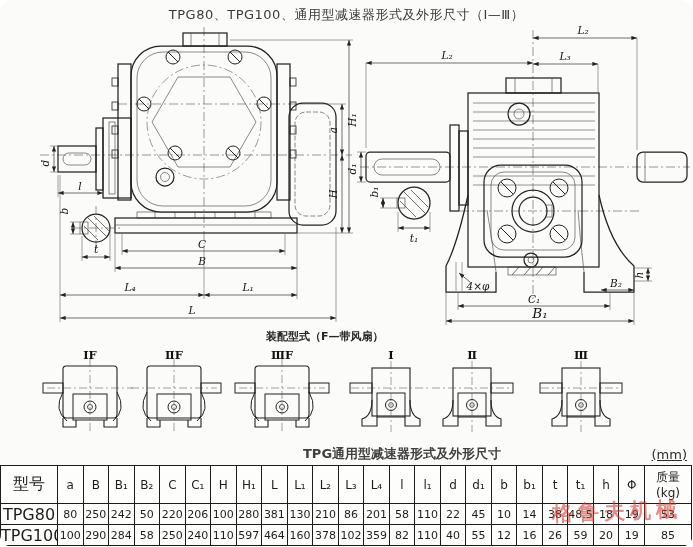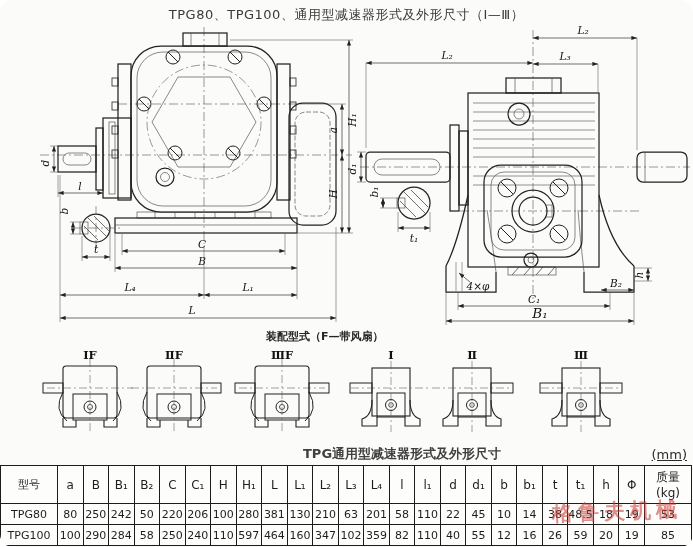--- a/index.html
+++ b/index.html
@@ -23,21 +23,21 @@
   text.dlab.big{font-size:13.5px;}
   text.vlab{font-family:"DejaVu Serif","DejaVu Sans",serif;font-weight:bold;
             font-size:11.5px;fill:#111;text-anchor:middle;font-style:normal;}
   
   table.dims{position:absolute;left:0;bottom:1px;width:692px;table-layout:fixed;
              border-collapse:collapse;background:#fdfdfc;}
   table.dims th,table.dims td{border:1.4px solid #1c1c1c;text-align:center;padding:0;
              font-size:11px;font-weight:normal;overflow:hidden;white-space:pre-line;}
   table.dims th{height:37px;font-size:12px;}
   table.dims td{height:20px;margin-top:44px;}
-  table.dims td.model,table.dims th.model{font-size:11px;}
+  table.dims td.model,table.dims th.model{font-size:16px;}
   .wm-red{position:absolute;left:552px;top:497px;width:150px;font-size:21px;font-weight:bold;
           letter-spacing:5px;color:rgba(201,62,55,.58);transform:rotate(-2deg);
           font-family:"DejaVu Serif",serif;pointer-events:none;}
   .wm-gray{position:absolute;left:556px;top:523px;font-size:16.5px;letter-spacing:.5px;
           color:rgba(148,148,148,.88);font-family:"Liberation Sans",sans-serif;pointer-events:none;}
 </style>
 </head>
 <body>
 
 <div class="page">
@@ -410,21 +410,21 @@
           <td>250</td>
           <td>242</td>
           <td>50</td>
           <td>220</td>
           <td>206</td>
           <td>100</td>
           <td>280</td>
           <td>381</td>
           <td>130</td>
           <td>210</td>
-          <td>63</td>
+          <td>86</td>
           <td>201</td>
           <td>58</td>
           <td>110</td>
           <td>22</td>
           <td>45</td>
           <td>10</td>
           <td>14</td>
           <td>38</td>
           <td>48.5</td>
           <td>18</td>
@@ -436,21 +436,21 @@
           <td>100</td>
           <td>290</td>
           <td>284</td>
           <td>58</td>
           <td>250</td>
           <td>240</td>
           <td>110</td>
           <td>597</td>
           <td>464</td>
           <td>160</td>
-          <td>347</td>
+          <td>378</td>
           <td>102</td>
           <td>359</td>
           <td>82</td>
           <td>110</td>
           <td>40</td>
           <td>55</td>
           <td>12</td>
           <td>16</td>
           <td>26</td>
           <td>59</td>

